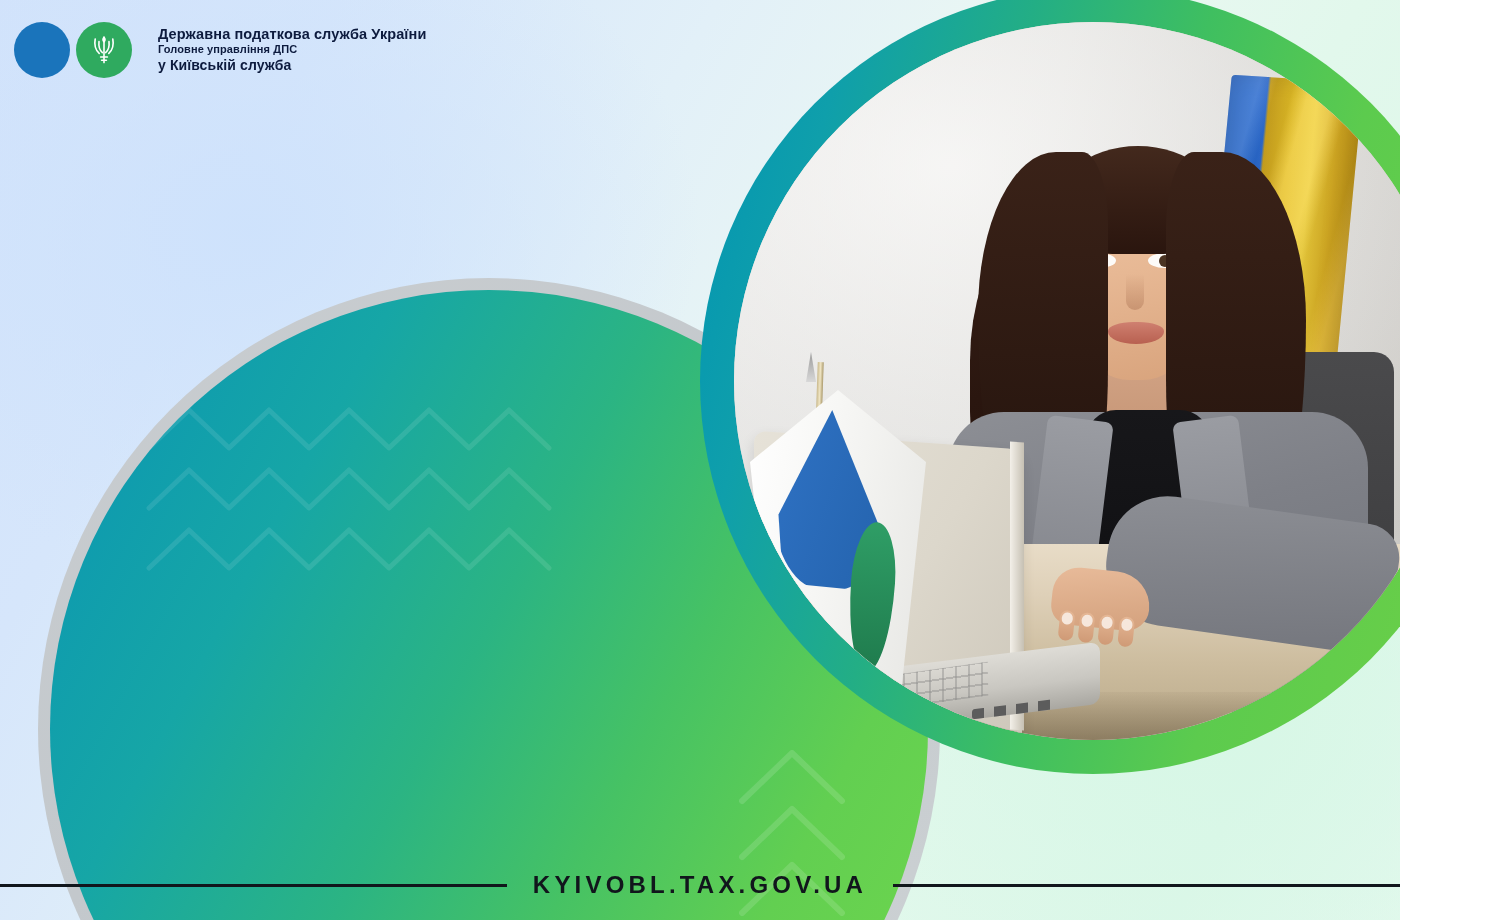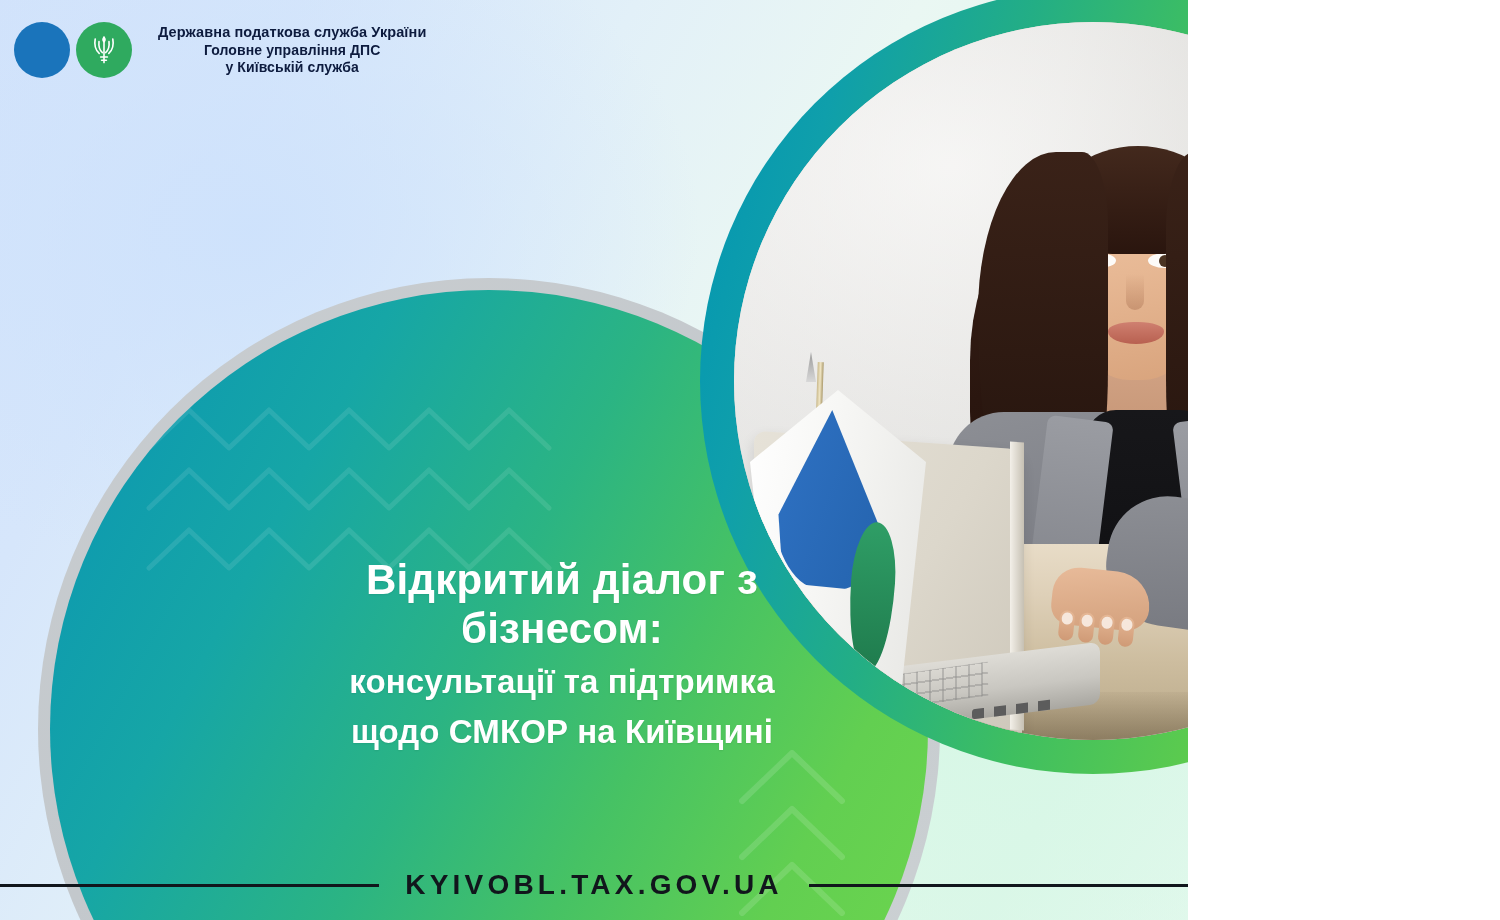--- a/index.html
+++ b/index.html
@@ -2,25 +2,24 @@
 <html><head>
 <meta charset="utf-8">
 <style>
   html, body {
     margin: 0;
     padding: 0;
     background: #ffffff;
   }
   #poster {
     position: relative;
-    width: 1188px;
+    width: 1400px;
     height: 920px;
     overflow: hidden;
     font-family: "Liberation Sans", "DejaVu Sans", sans-serif;
-    text-align: center;
   }
 
   
   .bg {
     position: absolute;
     inset: 0;
     background:
       linear-gradient(118deg,
         #d2e3fb 0%,
         #d6e6fb 18%,
@@ -351,21 +350,21 @@
     background: #2faa5f;
     display: flex; align-items: center; justify-content: center;
     margin-left: -8px;
   }
   .org-lines {
     margin-left: 12px;
     color: #0d1b3e;
     line-height: 1.26;
   }
   .org-l1 { font-size: 14.5px; font-weight: 700; letter-spacing: .1px; }
-  .org-l2 { font-size: 14px;  font-weight: 700; letter-spacing: .1px; }
+  .org-l2 { font-size: 11px;  font-weight: 700; letter-spacing: .1px; }
   .org-l3 { font-size: 14px;  font-weight: 700; letter-spacing: .1px; }
 
   
   .headline {
     position: absolute;
     left: 252px;
     top: 556px;
     width: 620px;
     color: #ffffff;
     z-index: 6;
@@ -397,21 +396,21 @@
     z-index: 8;
   }
   .f-line {
     height: 2.5px;
     background: #11161c;
     flex: 1 1 auto;
   }
   .f-url {
     flex: 0 0 auto;
     padding: 0 26px;
-    font-size: 28px;
+    font-size: 24px;
     font-weight: 700;
     letter-spacing: 4.2px;
     color: #11161c;
     white-space: nowrap;
     transform: translateY(-1px);
   }
 </style>
 </head>
 <body>
 
@@ -524,26 +523,20 @@
         </g>
       </svg>
     </div>
     <div class="org-lines">
       <div class="org-l1">Державна податкова служба України</div>
       <div class="org-l2">Головне управління ДПС</div>
       <div class="org-l3">у Київській служба</div>
     </div>
   </div>
 
-  <div class="headline">
-    <div class="hl-top">Відкритий діалог з</div>
-    <div class="hl-top">бізнесом:</div>
-    <div class="hl-sub">консультації та підтримка</div>
-    <div class="hl-sub">щодо СМКОР на Київщині</div>
-  </div>
 
   <div class="footer">
     <div class="f-line"></div>
     <div class="f-url">KYIVOBL.TAX.GOV.UA</div>
     <div class="f-line"></div>
   </div>
 
 </div>
 
 </body></html>

